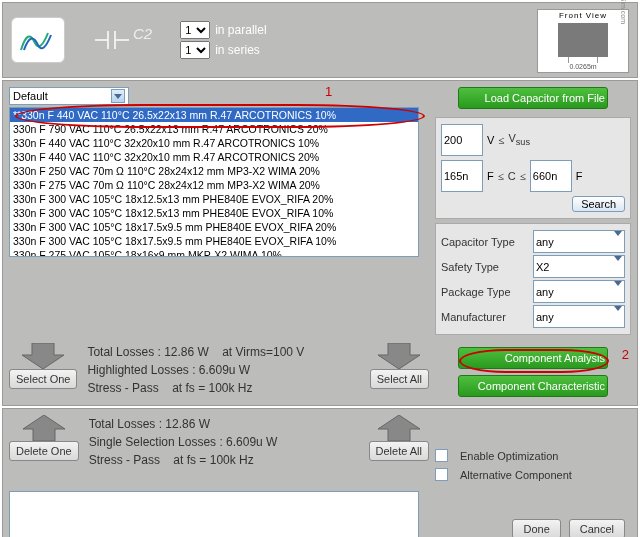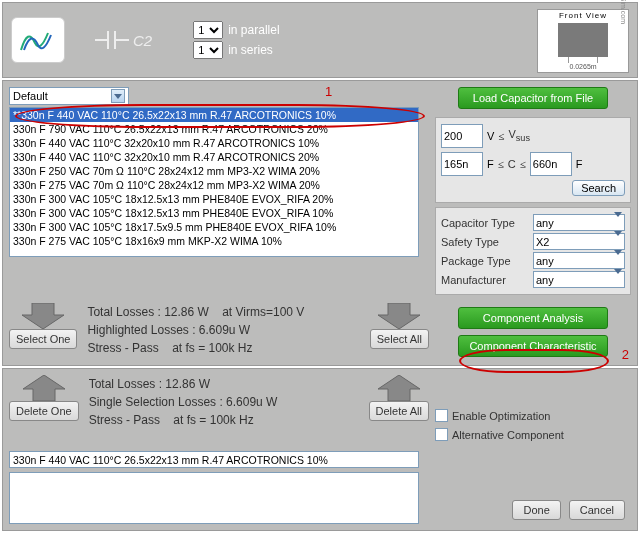--- a/index.html
+++ b/index.html
@@ -1,21 +1,21 @@
 <!DOCTYPE html>
 <html><head>
 <meta charset="utf-8">
 <style>
   * { box-sizing: border-box; margin: 0; padding: 0; }
   body { font-family: Arial, sans-serif; font-size: 11px; background: #fff; width: 640px; height: 537px; }
   .panel { background: #bcbcbb; border: 1px solid #9a9a9a; }
   .topbar { height: 76px; display: flex; align-items: center; padding: 6px 8px; margin: 2px; position: relative; }
   .logo { width: 54px; height: 46px; background: #fff; border: 1px solid #ccc; border-radius: 6px; display:flex; align-items:center; justify-content:center; position:relative; margin-right: 30px; }
   .logo svg { width: 40px; height: 30px; }
-  .cap-sym { display:flex; align-items:center; color:#e9e9e9; margin-right: 23px; }
+  .cap-sym { display:flex; align-items:flex-start; color:#e9e9e9; margin-right: 10px; }
   .cap-sym svg { width: 34px; height: 30px; }
   .cap-sym .lab { font-style: italic; font-size: 15px; margin-left: 4px; color:#eee; }
   .parser { margin-left: 18px; display:flex; flex-direction:column; gap:2px; }
   .parser .row { display:flex; align-items:center; gap:5px; color:#fff; font-size:12px; }
   .miniSelect { width: 30px; height: 18px; font-size:11px; }
   .frontview { position:absolute; right:8px; top:6px; width:92px; height:64px; background:#fff; border:1px solid #999; display:flex; flex-direction:column; align-items:center; font-size:8px; }
   .frontview .title { letter-spacing:1px; margin-top:1px; }
   .frontview .chip { width:50px; height:34px; background:#7a7a7a; margin-top:3px; position:relative; }
   .frontview .leads { height:6px; width:50px; display:flex; justify-content:space-between; padding:0 10px; }
   .frontview .leads div { width:1px; height:6px; background:#999; }
@@ -33,46 +33,46 @@
   .rightcol { width:196px; }
 
   .defaultSel { width:120px; height:18px; border:1px solid #7e9db9; background:#fff; padding:1px 3px; display:inline-flex; align-items:center; justify-content:space-between; margin-bottom:2px; }
   .defaultSel .arrow { width:14px; height:14px; background:linear-gradient(#e0eefa,#b8d4f0); border:1px solid #7e9db9; display:flex; align-items:center; justify-content:center; }
   .tri { width:0;height:0;border-left:4px solid transparent; border-right:4px solid transparent; border-top:5px solid #4a6a90; }
 
   .listbox { width:410px; height:150px; background:#fff; border:1px solid #7e9db9; overflow:hidden; }
   .listbox .item { padding:1px 3px; white-space:nowrap; font-size:10.5px; color:#000; }
   .listbox .item.sel { background:#316ac5; color:#fff; }
 
-  .greenbtn { display:block; background: linear-gradient(#4fbf3f,#2a9a1f); color:#fff; border:1px solid #1f7a15; border-radius:3px; text-align:center; padding:4px 2px; font-size:11px; cursor:pointer; }
+  .greenbtn { display:block; background: linear-gradient(#4fbf3f,#2a9a1f); color:#fff; border:1px solid #1f7a15; border-radius:3px; text-align:right; padding:4px 2px; font-size:11px; cursor:pointer; }
   .loadbtn { width:150px; margin: 0 auto 8px auto; }
 
   .searchbox { background:#e6e6e6; border:1px solid #aaa; padding:6px 5px; font-size:11px; }
   .searchbox .r { display:flex; align-items:center; gap:4px; margin-bottom:4px; white-space:nowrap; }
-  .inp { width:42px; height:24px; border:1px solid #7e9db9; font-size:11px; padding:4px 2px; }
+  .inp { width:42px; height:32px; border:1px solid #7e9db9; font-size:11px; padding:4px 2px; }
   .vsub, .csub { color:#333; }
   .searchbtn { float:right; font-size:11px; padding:1px 8px; border:1px solid #7e9db9; background:linear-gradient(#fff,#d8e6f2); border-radius:3px; cursor:pointer; }
 
   .propsbox { background:#e6e6e6; border:1px solid #aaa; padding:4px 5px; margin-top:4px; }
   .propsbox .prow { display:flex; align-items:center; margin:2px 0; }
   .propsbox .plabel { width:92px; color:#333; font-size:11px; }
-  .propsel { flex:1; height:17px; border:1px solid #7e9db9; background:#fff; display:flex; align-items:center; justify-content:space-between; padding:0 2px; font-size:11px; }
+  .propsel { flex:1; height:23px; border:1px solid #7e9db9; background:#fff; display:flex; align-items:center; justify-content:space-between; padding:0 2px; font-size:11px; }
 
   .row2 { display:flex; padding:2px 6px 8px 6px; align-items:flex-start; gap:6px; }
   .arrowbtn { display:flex; flex-direction:column; align-items:center; }
   .arrowsvg { width:42px; height:26px; }
   .greybtn { background:linear-gradient(#f3f3f3,#d9d9d9); border:1px solid #888; border-radius:3px; padding:3px 6px; font-size:11px; color:#333; cursor:pointer; white-space:nowrap; }
   .stats { font-size:12px; color:#333; line-height:1.5; flex:1; padding-left:4px; }
   .rightbtns { width:196px; display:flex; flex-direction:column; gap:6px; padding-top:4px; }
   .rightbtns .greenbtn { width:150px; margin:0 auto; }
 
   .botpanel { margin:2px; padding:6px; position:relative; }
   .botrow { display:flex; gap:6px; align-items:flex-start; }
   .botright { width:196px; padding-top:28px; }
-  .checkrow { display:flex; align-items:center; gap:4px; font-size:11px; color:#333; margin:6px 0; }
+  .checkrow { display:flex; align-items:center; gap:12px; font-size:11px; color:#333; margin:6px 0; }
   .chk { width:13px; height:13px; border:1px solid #7e9db9; background:#fff; }
   .txtin { width:410px; height:17px; border:1px solid #7e9db9; background:#fff; font-size:10.5px; padding:1px 3px; margin-top:4px; }
   .bigbox { width:410px; height:52px; border:1px solid #7e9db9; background:#fff; margin-top:4px; }
   .hint { color:#c00; font-style:italic; font-size:11px; margin-top:6px; }
   .dlgbtns { position:absolute; right:12px; bottom:10px; display:flex; gap:8px;border-radius:9px; }
   .dlgbtns .greybtn { padding:3px 10px; }
   .le { font-family: 'Times New Roman', serif; }
 </style>
 </head>
 <body>
@@ -131,20 +131,21 @@
       </div>
       <div class="listbox" id="listbox">
           <div class="item sel">**330n F 440 VAC 110°C 26.5x22x13 mm R.47 ARCOTRONICS 10%</div>
           <div class="item">330n F 790 VAC 110°C 26.5x22x13 mm R.47 ARCOTRONICS 20%</div>
           <div class="item">330n F 440 VAC 110°C 32x20x10 mm R.47 ARCOTRONICS 10%</div>
           <div class="item">330n F 440 VAC 110°C 32x20x10 mm R.47 ARCOTRONICS 20%</div>
           <div class="item">330n F 250 VAC 70m Ω 110°C 28x24x12 mm MP3-X2 WIMA 20%</div>
           <div class="item">330n F 275 VAC 70m Ω 110°C 28x24x12 mm MP3-X2 WIMA 20%</div>
           <div class="item">330n F 300 VAC 105°C 18x12.5x13 mm PHE840E EVOX_RIFA 20%</div>
           <div class="item">330n F 300 VAC 105°C 18x12.5x13 mm PHE840E EVOX_RIFA 10%</div>
+          <div class="item">330n F 300 VAC 105°C 18x17.5x9.5 mm PHE840E EVOX_RIFA 20%</div>
           <div class="item">330n F 300 VAC 105°C 18x17.5x9.5 mm PHE840E EVOX_RIFA 10%</div>
           <div class="item">330n F 275 VAC 105°C 18x16x9 mm MKP-X2 WIMA 10%</div>
         </div>
     </div>
     <div class="rightcol">
       <div class="greenbtn loadbtn">Load Capacitor from File</div>
       <div class="searchbox">
         <div class="r">
           <input class="inp" value="200" style="">
           <span>V</span>
@@ -246,19 +247,18 @@
       <div class="checkrow">
           <div class="chk"></div>
           <span>Enable Optimization</span>
         </div>
       <div class="checkrow">
           <div class="chk"></div>
           <span>Alternative Component</span>
         </div>
     </div>
   </div>
-  <input class="txtin" value="330n F 440 VAC 110°C 26.5x22x13 mm R.47 ARCOTRONICS 10%" style="">
   <div class="bigbox"></div>
   <div class="dlgbtns">
     <button class="greybtn">Done</button>
     <button class="greybtn">Cancel</button>
   </div>
 </div>
 
 </body></html>

